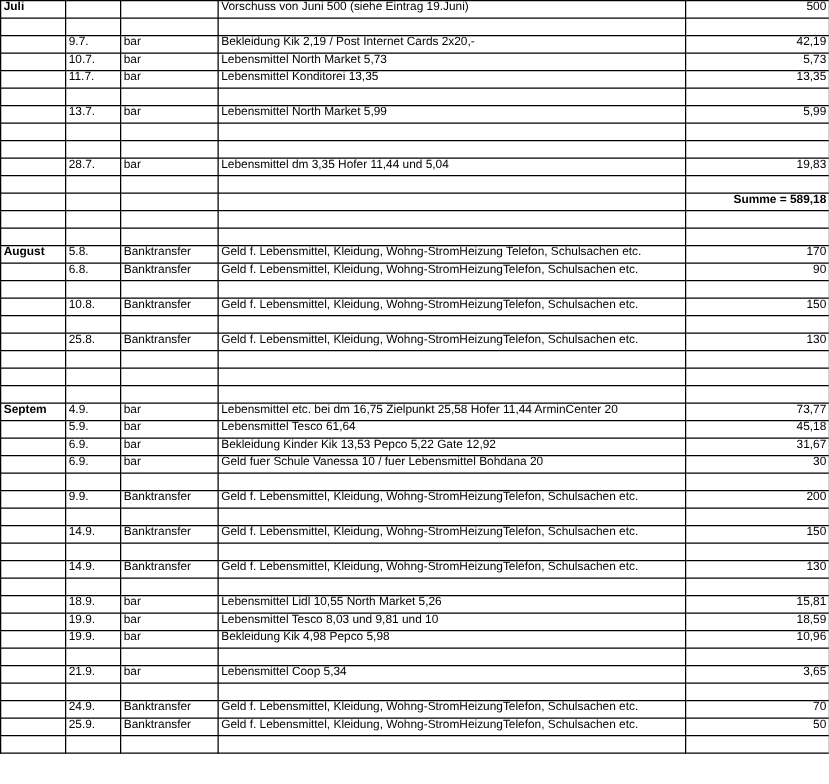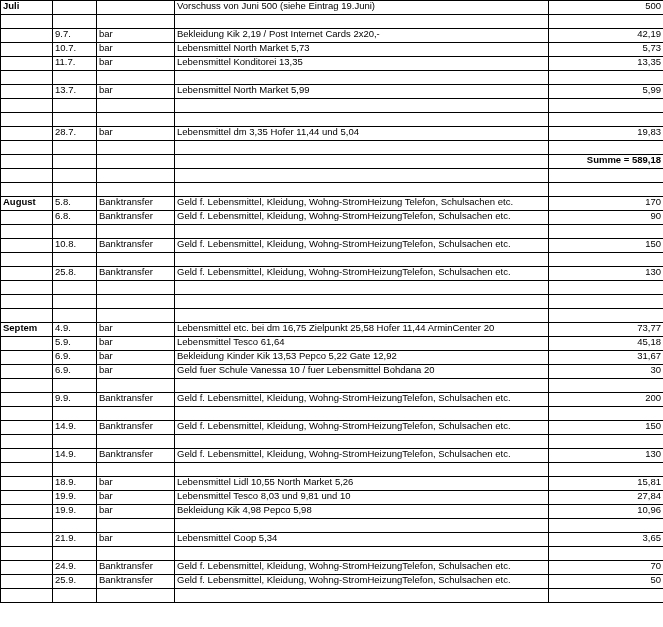--- a/index.html
+++ b/index.html
@@ -302,21 +302,21 @@
           <td class="date">18.9.</td>
           <td class="type">bar</td>
           <td class="desc">Lebensmittel Lidl 10,55 North Market 5,26</td>
           <td class="amount">15,81</td>
         </tr>
         <tr>
           <td class="month blank"></td>
           <td class="date">19.9.</td>
           <td class="type">bar</td>
           <td class="desc">Lebensmittel Tesco 8,03 und 9,81 und 10</td>
-          <td class="amount">27,84</td>
+          <td class="amount">18,59</td>
         </tr>
         <tr>
           <td class="month blank"></td>
           <td class="date">19.9.</td>
           <td class="type">bar</td>
           <td class="desc">Bekleidung Kik 4,98 Pepco 5,98</td>
           <td class="amount">10,96</td>
         </tr>
         <tr>
           <td class="month blank"></td>

